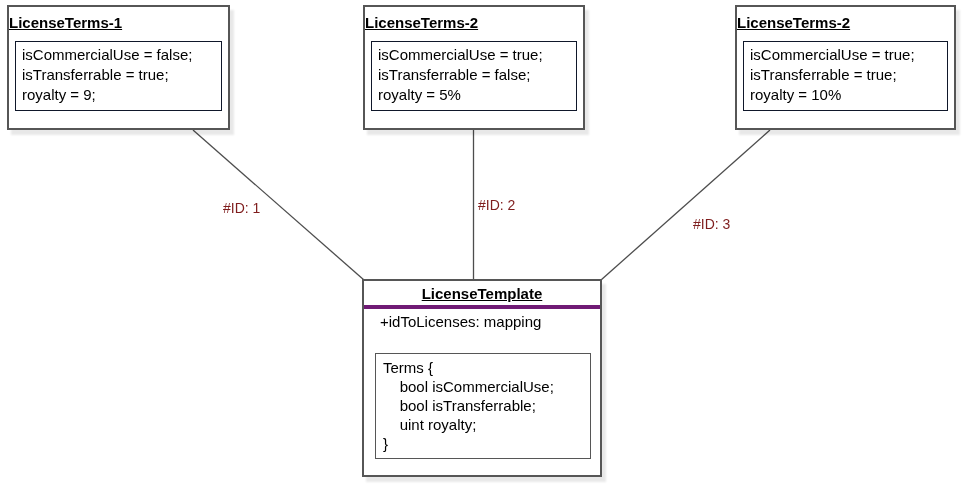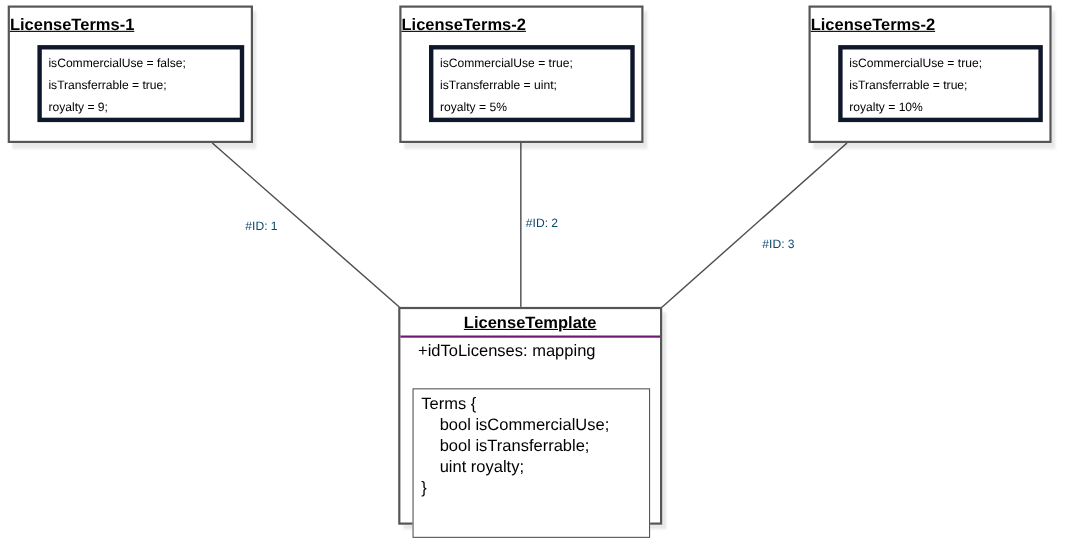--- a/index.html
+++ b/index.html
@@ -27,60 +27,59 @@
   .node-title {
     font-weight: bold;
     text-decoration: underline;
     font-size: 15px;
     padding-top: 7px;
   }
   .attr-box {
     position: absolute;
     left: 6px; right: 6px; top: 34px;
     height: 70px;
-    border: 4px solid #0f172a;
+    border: 1px solid #0f172a;
     box-sizing: border-box;
     padding: 3px 6px;
-    font-size: 11px;
+    font-size: 15px;
     line-height: 20px;
     background: #ffffff;
-    margin-left: 19px;
   }
   .node-lt1 { left: 7px;   top: 5px; width: 223px; height: 125px; }
   .node-lt2 { left: 363px; top: 5px; width: 222px; height: 125px; }
   .node-lt3 { left: 735px; top: 5px; width: 221px; height: 125px; }
   .node-template { left: 362px; top: 279px; width: 240px; height: 198px; }
   .template-title {
     text-align: center;
     font-weight: bold;
     text-decoration: underline;
     font-size: 15px;
     padding: 4px 0 3px 0;
-    border-bottom: 2px solid #701a75;
+    border-bottom: 4px solid #701a75;
   }
   .template-field {
     font-size: 15px;
     padding: 4px 16px;
   }
   .struct-box {
     position: absolute;
     left: 11px; top: 72px;
-    width: 216px; height: 136px;
+    width: 216px; height: 106px;
     border: 1px solid #565656;
     box-sizing: border-box;
     padding: 4px 7px;
     font-size: 15px;
     line-height: 19px;
     background: #ffffff;
   }
   .struct-line { white-space: pre; }
   .edge-label {
     position: absolute;
-    font-size: 11px;
-    color: #0c4a6e;
+    font-size: 14px;
+    color: #7f1d1d;
     background: #ffffff;
     padding: 0 1px;
   }
   .label-1 { left: 222px; top: 200px; }
   .label-2 { left: 477px; top: 197px; }
   .label-3 { left: 692px; top: 216px; }
 </style>
 </head>
 <body>
 
@@ -98,21 +97,21 @@
       <div class="attr-line">isCommercialUse = false;</div>
       <div class="attr-line">isTransferrable = true;</div>
       <div class="attr-line">royalty = 9;</div>
     </div>
   </div>
 
   <div class="node node-lt2">
     <div class="node-title">LicenseTerms-2</div>
     <div class="attr-box">
       <div class="attr-line">isCommercialUse = true;</div>
-      <div class="attr-line">isTransferrable = uint;</div>
+      <div class="attr-line">isTransferrable = false;</div>
       <div class="attr-line">royalty = 5%</div>
     </div>
   </div>
 
   <div class="node node-lt3">
     <div class="node-title">LicenseTerms-2</div>
     <div class="attr-box">
       <div class="attr-line">isCommercialUse = true;</div>
       <div class="attr-line">isTransferrable = true;</div>
       <div class="attr-line">royalty = 10%</div>

